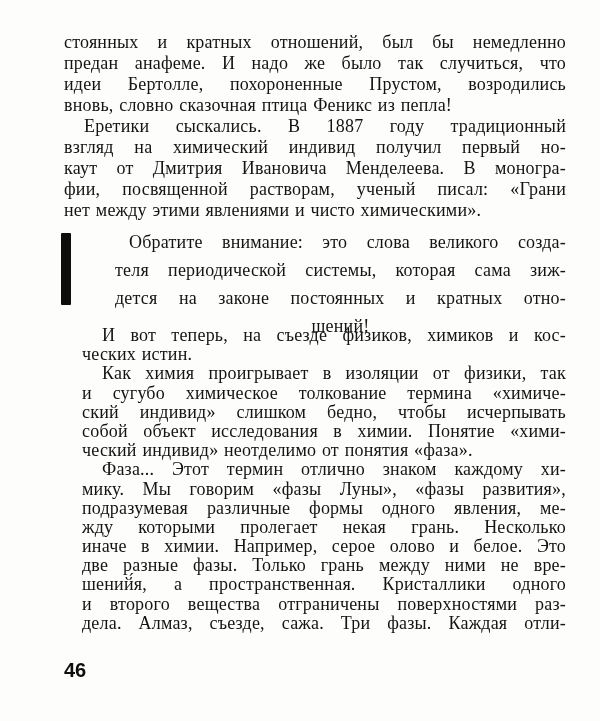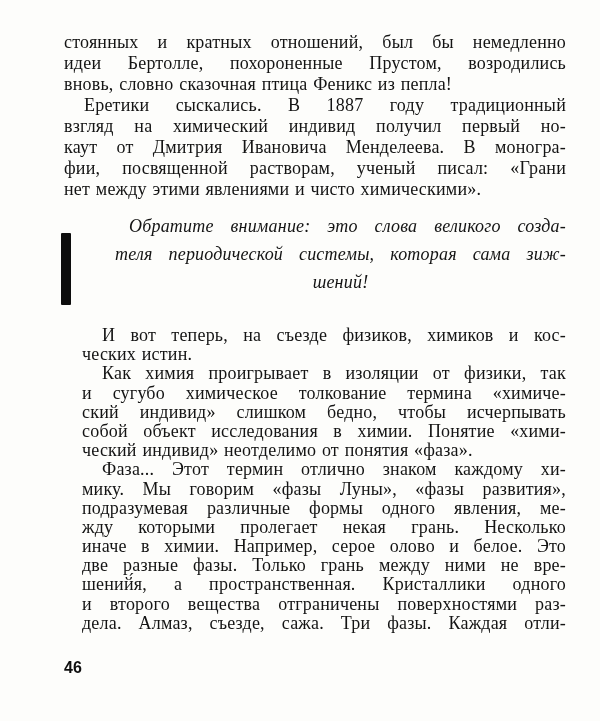--- a/index.html
+++ b/index.html
@@ -32,22 +32,21 @@
     left: 61px;
     top: 233px;
     width: 10px;
     height: 72px;
     background: #0d0d0d;
     border-radius: 1px;
   }
   .quote {
     left: 115px;
     width: 451px;
-    top: 212px;
-    font-style: italic;
+    top: 228px;
   }
   .quote .line {
     font-size: 18px;
     line-height: 28px;
     height: 28px;
   }
   .block2 { top: 326px; }
   .block2 .line {
     font-size: 18px;
     line-height: 19.2px;
@@ -64,45 +63,47 @@
   .line.indent { text-indent: 20px; }
   .quote .line.indent { text-indent: 14px; }
   .line.end { text-align-last: left; }
   .line.center { text-align-last: center; }
   .page-number {
     position: absolute;
     left: 64px;
     top: 659px;
     font-family: "Liberation Sans", sans-serif;
     font-weight: 700;
-    font-size: 16px;
+    font-size: 20px;
     color: #0e0e0e;
   }
 </style>
 </head>
 <body>
 
 <div class="page">
 
   <div class="text-block block1">
       <div class="line">стоянных и кратных отношений, был бы немедленно</div>
+      <div class="line">предан анафеме. И надо же было так случиться, что</div>
       <div class="line">идеи Бертолле, похороненные Прустом, возродились</div>
       <div class="line end">вновь, словно сказочная птица Феникс из пепла!</div>
       <div class="line indent">Еретики сыскались. В 1887 году традиционный</div>
       <div class="line">взгляд на химический индивид получил первый но-</div>
       <div class="line">каут от Дмитрия Ивановича Менделеева. В моногра-</div>
       <div class="line">фии, посвященной растворам, ученый писал: «Грани</div>
       <div class="line end">нет между этими явлениями и чисто химическими».</div>
     </div>
 
   <div class="quote-bar"></div>
 
   <div class="text-block quote">
       <div class="line indent">Обратите внимание: это слова великого созда-</div>
       <div class="line">теля периодической системы, которая сама зиж-</div>
+      <div class="line">дется на законе постоянных и кратных отно-</div>
       <div class="line center">шений!</div>
     </div>
 
   <div class="text-block block2">
       <div class="line indent">И вот теперь, на съезде физиков, химиков и кос-</div>
       <div class="line end">ческих истин.</div>
       <div class="line indent">Как химия проигрывает в изоляции от физики, так</div>
       <div class="line">и сугубо химическое толкование термина «химиче-</div>
       <div class="line">ский индивид» слишком бедно, чтобы исчерпывать</div>
       <div class="line">собой объект исследования в химии. Понятие «хими-</div>

